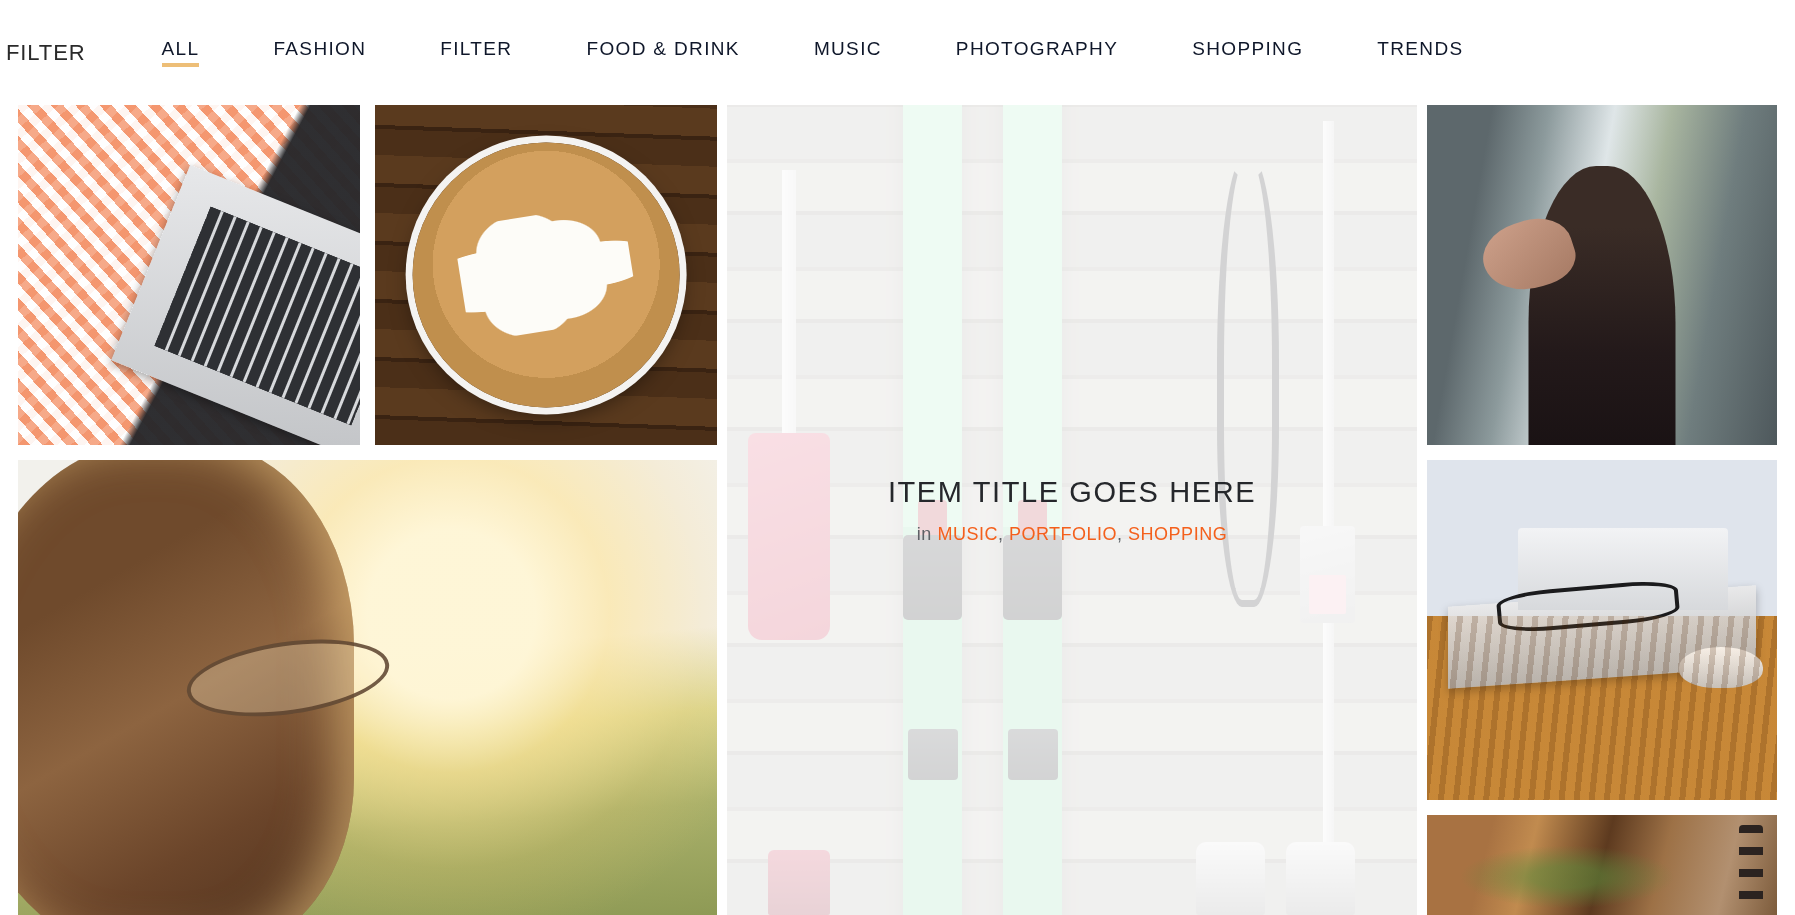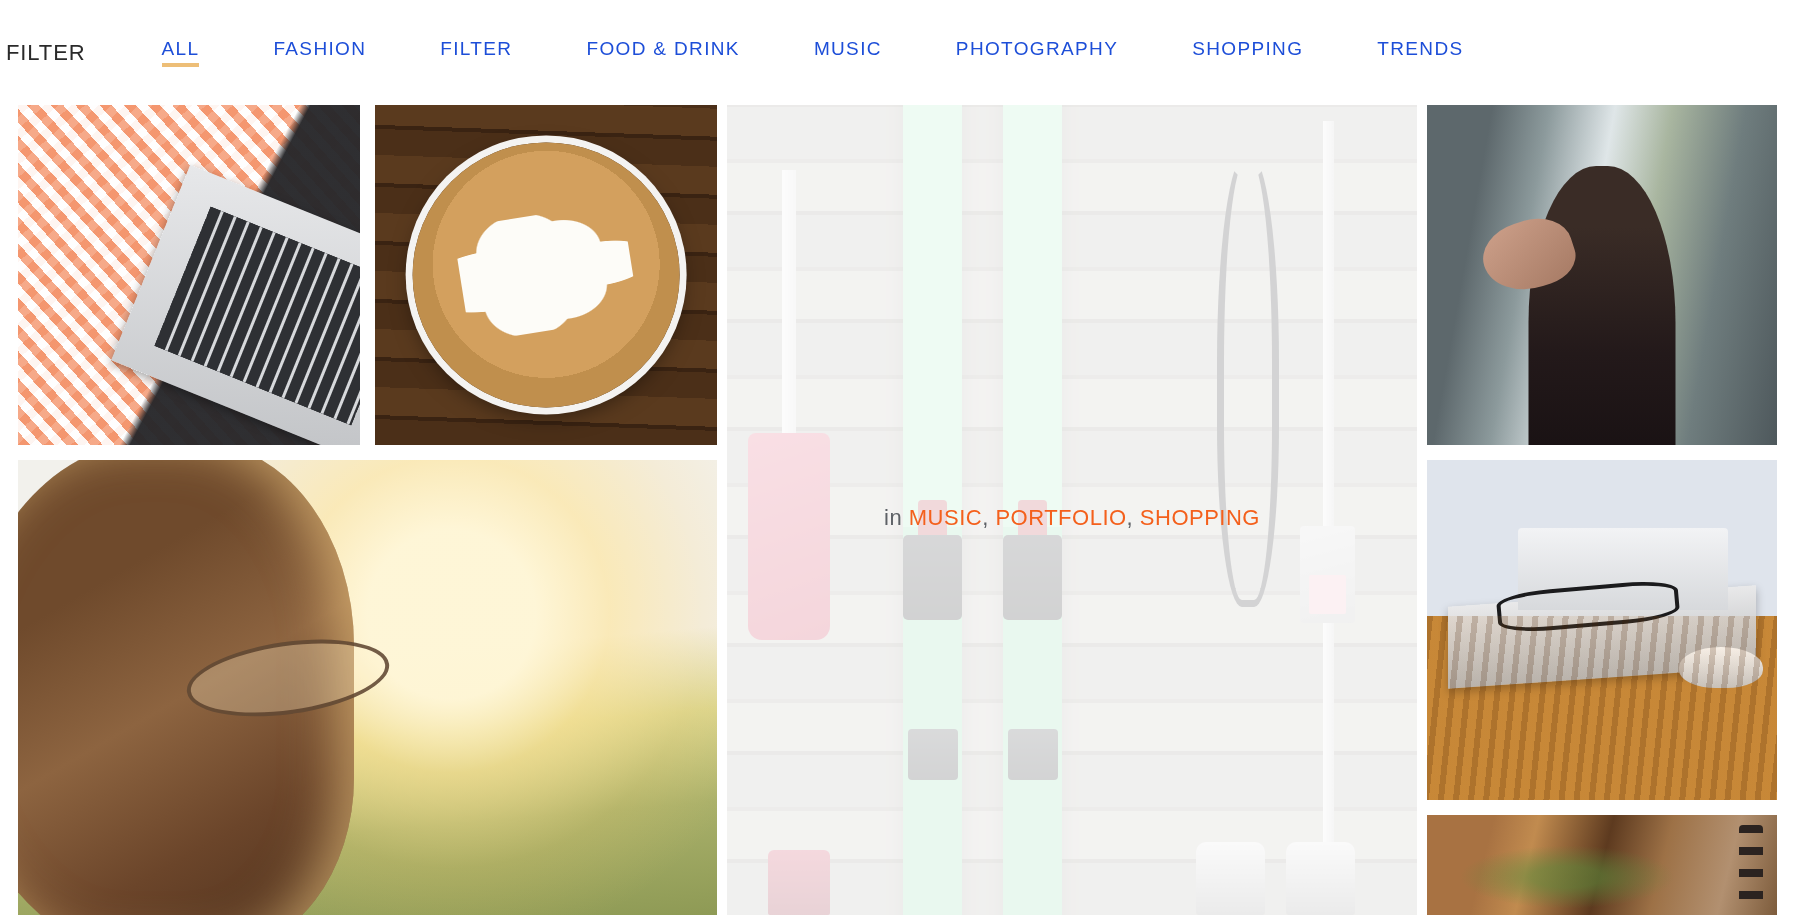--- a/index.html
+++ b/index.html
@@ -27,21 +27,21 @@
     white-space:nowrap;
   }
   .filter-nav {
     display:flex; align-items:center;
     margin-left:76px;
   }
   .filter-item {
     position:relative;
     font-size:19px;
     letter-spacing:1.35px;
-    color:#1d4ed8;
+    color:#0f172a;
     white-space:nowrap;
     padding:0 0 9px 0;
     margin-right:74px;
     cursor:pointer;
     line-height:1;
   }
   .filter-item:last-child { margin-right:0; }
   .filter-item.is-active::after {
     content:"";
     position:absolute;
@@ -243,21 +243,21 @@
   }
   .hero-title {
     font-size:29px;
     letter-spacing:1.6px;
     color:#25272b;
     font-weight:400;
     line-height:1.2;
   }
   .hero-sub {
     margin-top:15px;
-    font-size:22px;
+    font-size:18px;
     letter-spacing:0.5px;
     color:#5d6166;
   }
   .hero-sub .cat {
     color:#f4601c;
     cursor:pointer;
   }
 
   
   .ph-hair {
@@ -379,20 +379,21 @@
       <div class="ski-pole"></div>
       <div class="ski-box"></div>
       <div class="ski-red"></div>
       <div class="ski-boot-l"></div>
       <div class="ski-boot-r"></div>
     </div>
 
     <div class="hero-wash"></div>
 
     <div class="hero-caption">
+      <div class="hero-title">ITEM TITLE GOES HERE</div>
       <div class="hero-sub">
         <span>in</span>
         <span class="cat">MUSIC</span><span>, </span><span class="cat">PORTFOLIO</span><span>, </span><span class="cat">SHOPPING</span>
       </div>
     </div>
   </div>
 
   <div class="tile t-hair">
     <div class="photo ph-hair"></div>
   </div>

